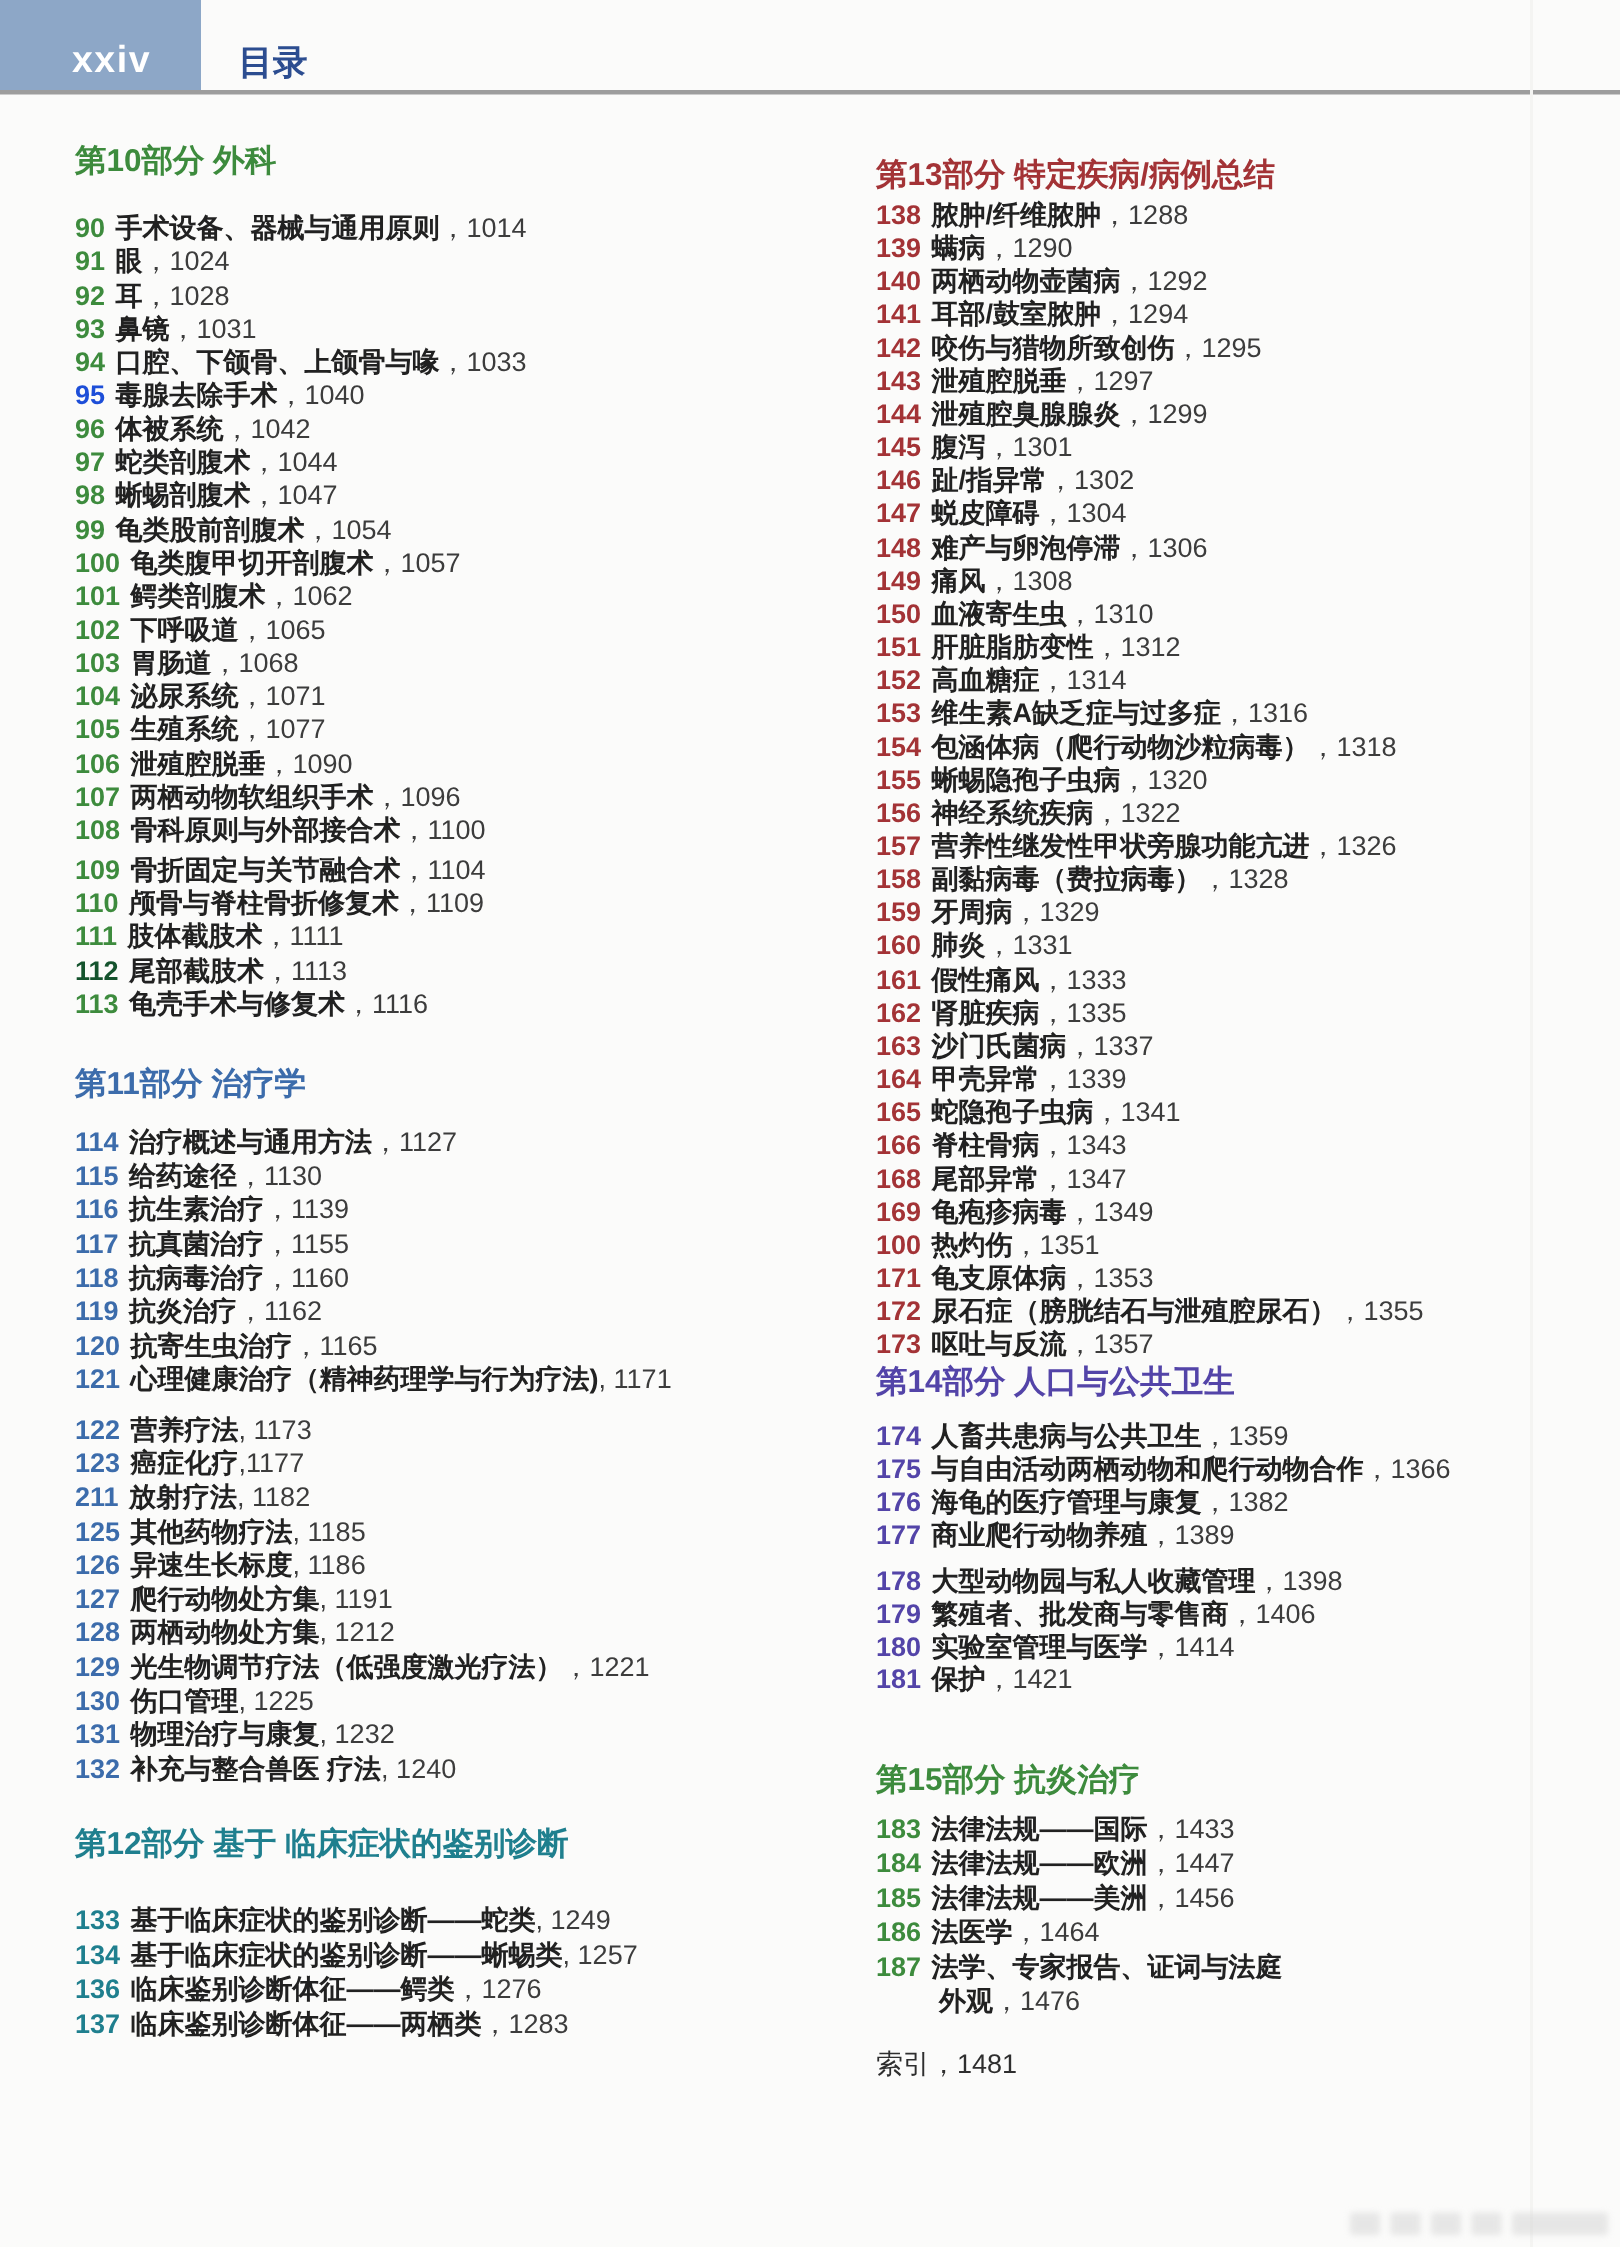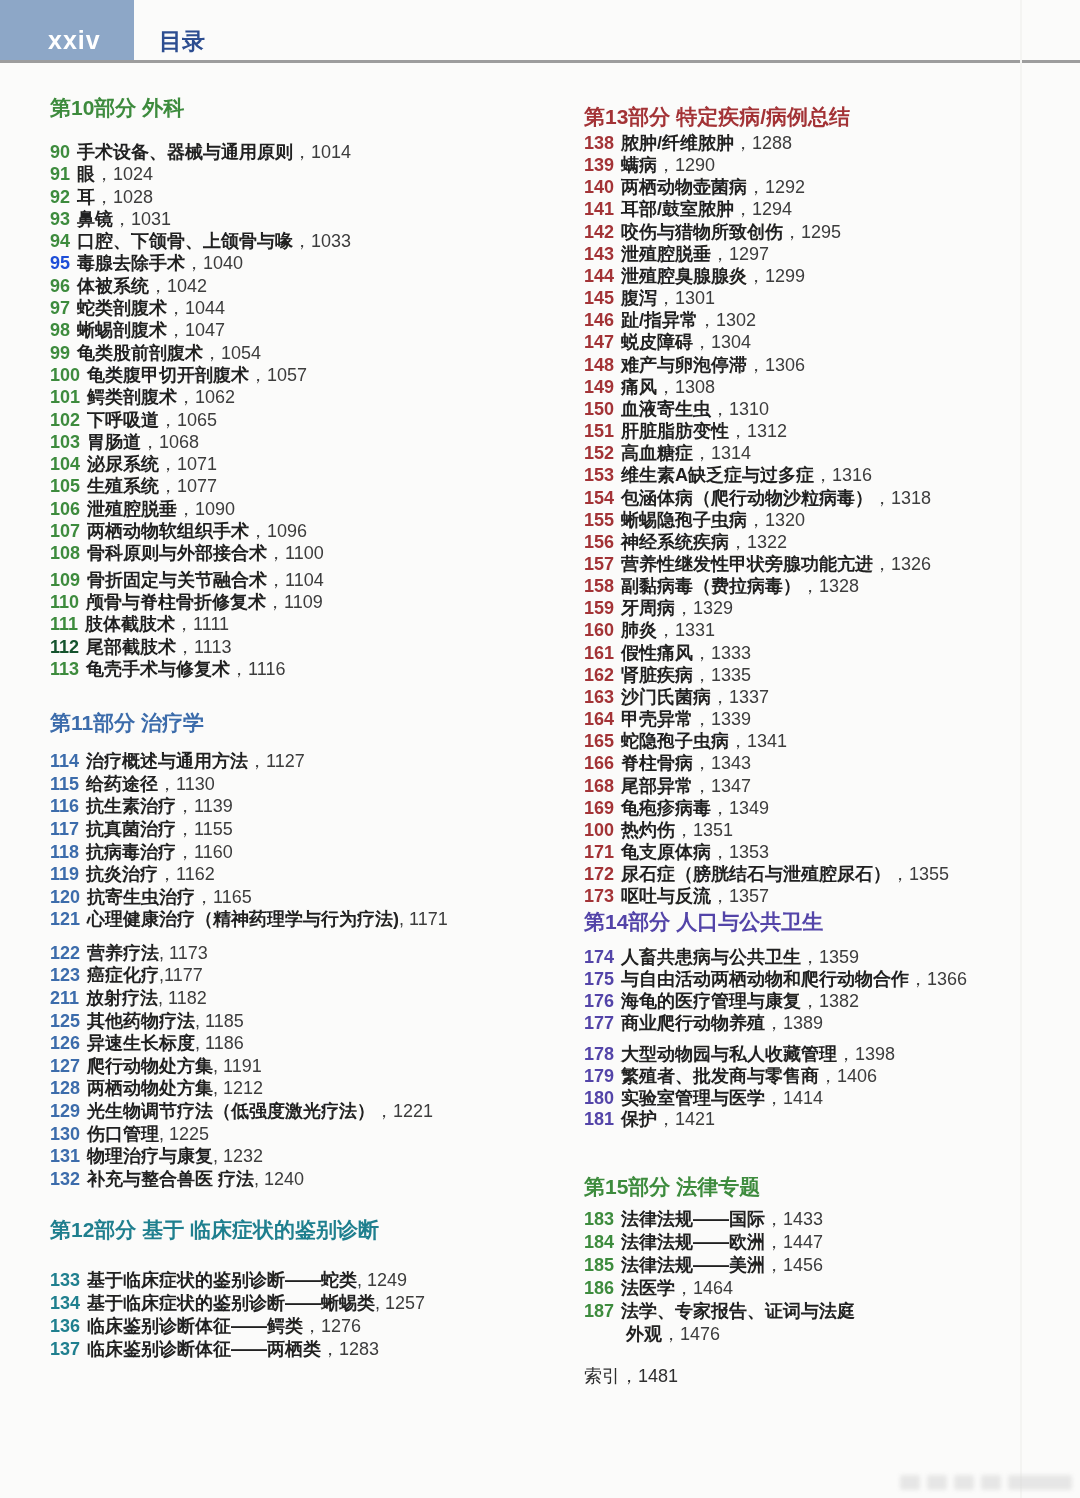--- a/index.html
+++ b/index.html
@@ -178,21 +178,21 @@
           <div class="chapter-row"><span class="chapter-number" style="color: rgb(83, 68, 168); text-align: right;">174</span><span class="chapter-title">人畜共患病与公共卫生</span><span class="chapter-page">，</span><span class="chapter-page">1359</span></div>
           <div class="chapter-row"><span class="chapter-number" style="color: rgb(83, 68, 168);">175</span><span class="chapter-title">与自由活动两栖动物和爬行动物合作</span><span class="chapter-page">，</span><span class="chapter-page">1366</span></div>
           <div class="chapter-row"><span class="chapter-number" style="color: rgb(83, 68, 168);">176</span><span class="chapter-title">海龟的医疗管理与康复</span><span class="chapter-page">，</span><span class="chapter-page">1382</span></div>
           <div class="chapter-row"><span class="chapter-number" style="color: rgb(83, 68, 168);">177</span><span class="chapter-title">商业爬行动物养殖</span><span class="chapter-page">，</span><span class="chapter-page">1389</span></div>
           <div class="chapter-row gap-before"><span class="chapter-number" style="color: rgb(83, 68, 168);">178</span><span class="chapter-title">大型动物园与私人收藏管理</span><span class="chapter-page">，</span><span class="chapter-page">1398</span></div>
           <div class="chapter-row"><span class="chapter-number" style="color: rgb(83, 68, 168);">179</span><span class="chapter-title">繁殖者、批发商与零售商</span><span class="chapter-page">，</span><span class="chapter-page">1406</span></div>
           <div class="chapter-row"><span class="chapter-number" style="color: rgb(83, 68, 168);">180</span><span class="chapter-title">实验室管理与医学</span><span class="chapter-page">，</span><span class="chapter-page">1414</span></div>
           <div class="chapter-row"><span class="chapter-number" style="color: rgb(83, 68, 168);">181</span><span class="chapter-title">保护</span><span class="chapter-page">，</span><span class="chapter-page">1421</span></div>
         </section>
         <section id="sec-part15" class="toc-section">
-          <span class="sec-heading" style="color: rgb(61, 139, 61);">第15部分 法律专题</span>
+          <span class="sec-heading" style="color: rgb(61, 139, 61);">第15部分 抗炎治疗</span>
           <div class="chapter-row"><span class="chapter-number" style="color: rgb(61, 139, 61);">183</span><span class="chapter-title">法律法规——国际</span><span class="chapter-page">，</span><span class="chapter-page">1433</span></div>
           <div class="chapter-row"><span class="chapter-number" style="color: rgb(61, 139, 61);">184</span><span class="chapter-title">法律法规——欧洲</span><span class="chapter-page">，</span><span class="chapter-page">1447</span></div>
           <div class="chapter-row"><span class="chapter-number" style="color: rgb(61, 139, 61);">185</span><span class="chapter-title">法律法规——美洲</span><span class="chapter-page">，</span><span class="chapter-page">1456</span></div>
           <div class="chapter-row"><span class="chapter-number" style="color: rgb(61, 139, 61);">186</span><span class="chapter-title">法医学</span><span class="chapter-page">，</span><span class="chapter-page">1464</span></div>
           <div class="chapter-row"><span class="chapter-number" style="color: rgb(61, 139, 61);">187</span><span class="chapter-title">法学、专家报告、证词与法庭</span><div class="wrap-line"><span class="chapter-title">外观</span><span class="chapter-page">，</span><span class="chapter-page">1476</span></div></div>
         </section>
         <div class="index-line"><span class="index-title">索引</span><span class="index-sep">，</span><span class="index-page">1481</span></div>
       </div>
   </main>
 

